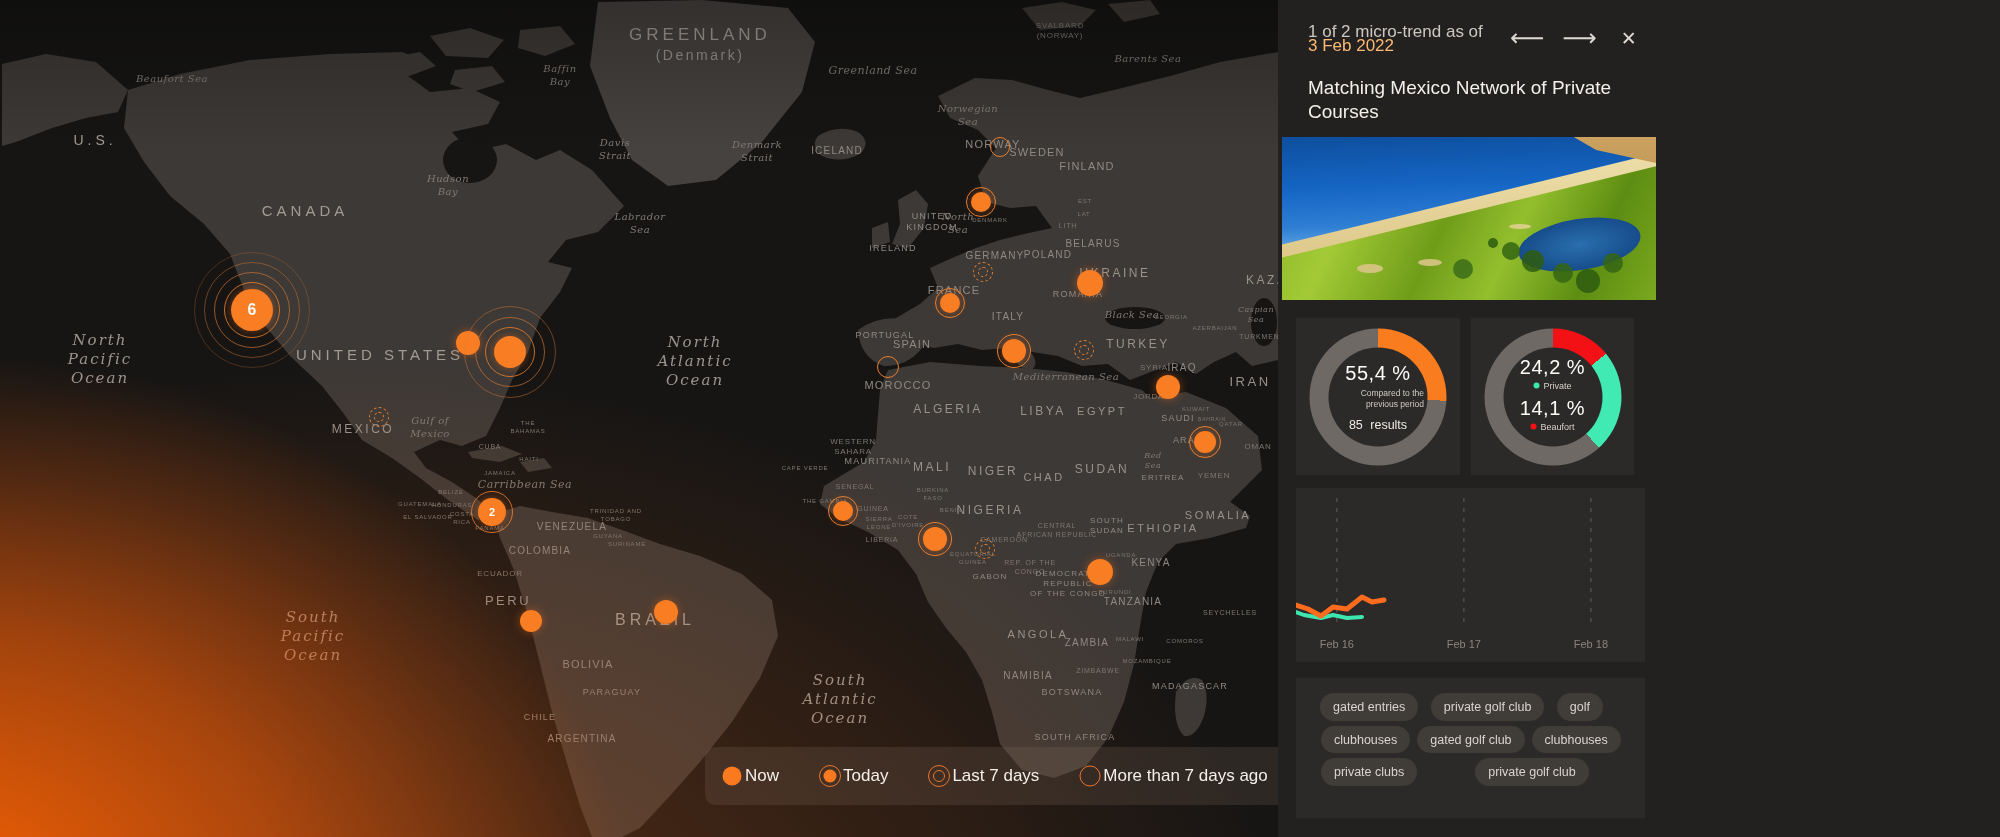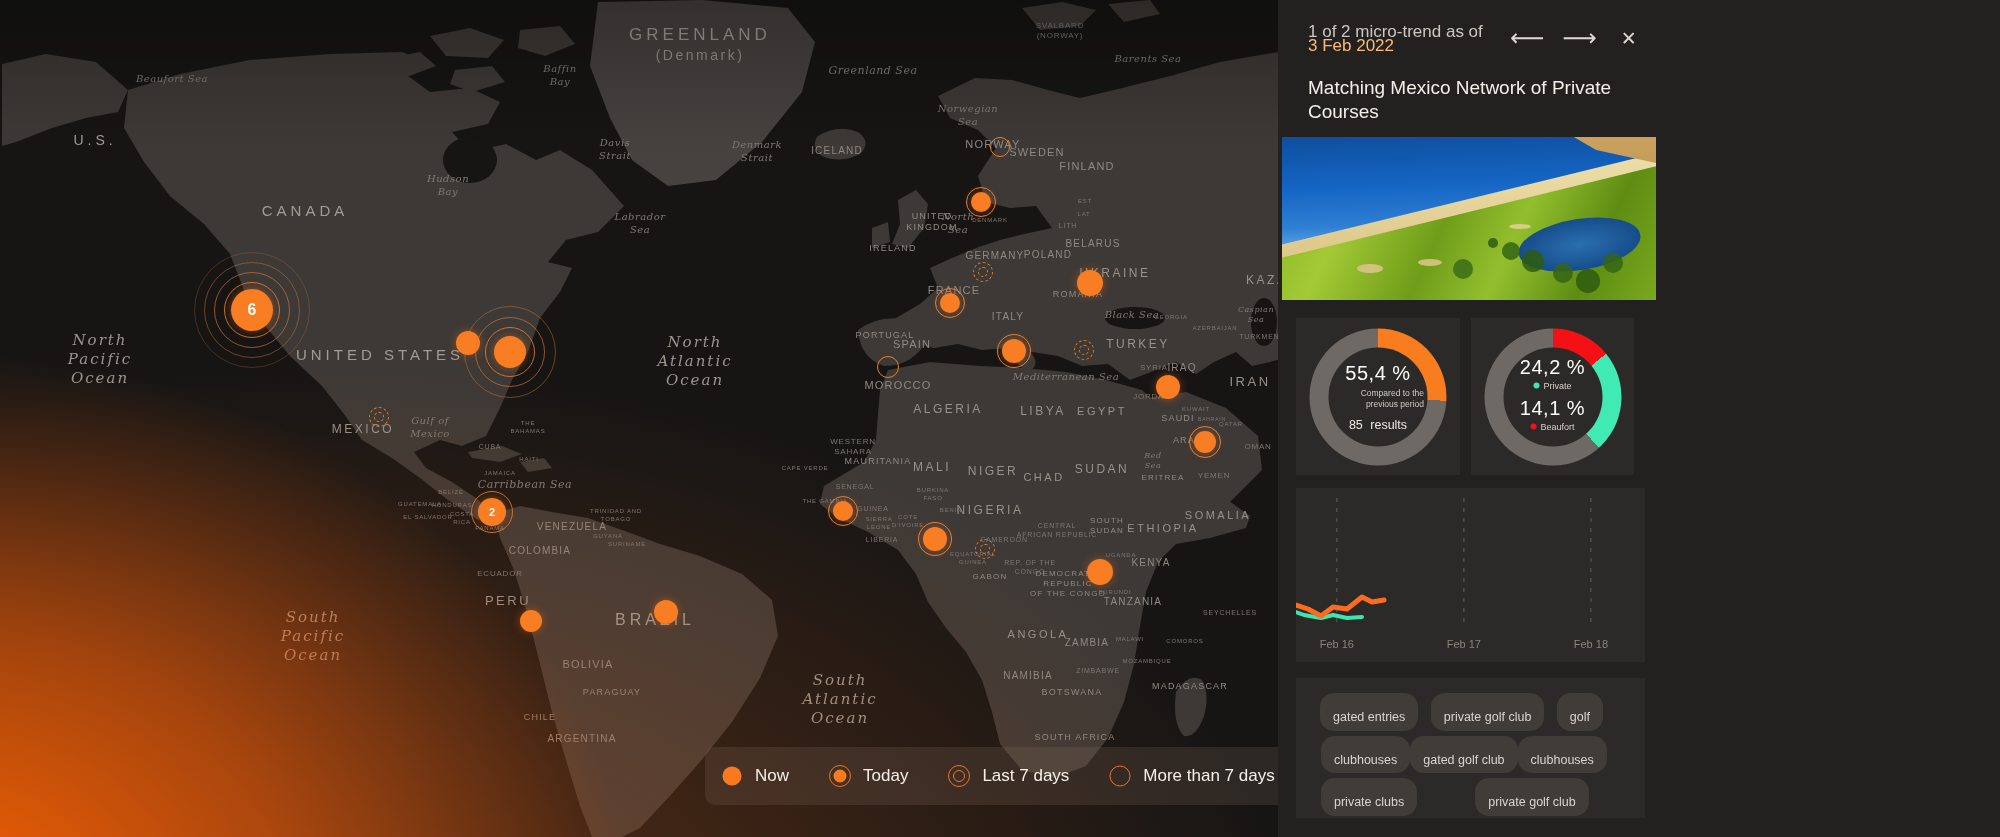--- a/index.html
+++ b/index.html
@@ -36,21 +36,21 @@
     justify-content:center; font-weight:700; box-shadow:0 0 10px rgba(250,110,25,.45); }
   .marker .core.hollow { background:transparent; box-shadow:none; border:1.6px solid #e8802e; }
   .marker .ring { position:absolute; left:0; top:0; transform:translate(-50%,-50%);
     border-radius:50%; border:1.4px solid #df7d33; }
   .marker.last7 .ring, .marker.last7 .core.hollow { border-style:dashed; }
 
   
   .legendbar { position:absolute; left:705px; top:747px; width:700px; height:58px;
     background:rgba(130,108,96,0.22); border-radius:10px; display:flex; align-items:center;
     gap:38px; padding-left:14px; z-index:8; }
-  .legend-item { display:flex; align-items:center; gap:10px; color:#f4efe9; font-size:17px;
+  .legend-item { display:flex; align-items:center; color:#f4efe9; font-size:17px;
     white-space:nowrap; cursor:pointer; }
   .lg-ico { position:relative; width:26px; height:26px; flex:0 0 26px; }
   .lg-ico i { position:absolute; border-radius:50%; left:50%; top:50%; transform:translate(-50%,-50%); display:block; }
   .lg-now  .a { width:19px; height:19px; background:#fb7a1f; }
   .lg-today .a { width:13px; height:13px; background:#fb7a1f; }
   .lg-today .b { width:22px; height:22px; border:1.7px solid #e8752a; }
   .lg-last7 .a { width:12px; height:12px; border:1.7px solid #e8752a; }
   .lg-last7 .b { width:22px; height:22px; border:1.7px solid #e8752a; }
   .lg-more7 .a { width:21px; height:21px; border:1.7px solid #e8752a; }
 
@@ -103,25 +103,25 @@
   .dc-mini .dot { width:6px; height:6px; border-radius:50%; display:inline-block; }
 
   .trend-card { left:18px; top:488px; width:349px; height:174px; }
   .trend-card svg { position:absolute; inset:0; }
   .tick-label { fill:#8a847d; font-size:11px; font-family:"Liberation Sans",sans-serif; }
   .gridline { stroke:#57524e; stroke-width:1.3; stroke-dasharray:4 6; }
 
   .tags-card { left:18px; top:678px; width:349px; height:140px; padding:15px 14px; }
   .tag-row { display:flex; margin-bottom:5px; }
   .tag-row.r0 { justify-content:space-between; padding:0 28px 0 10px; }
-  .tag-row.r1 { padding-left:11px; }
+  .tag-row.r1 { padding-left:11px; gap:7px; }
   .tag-row.r2 { padding-left:20px; gap:8px; }
   .tag-row.r3 { padding-left:11px; gap:58px; }
   .tag { background:#403c38; color:#dad4ce; font-size:12.5px; line-height:1;
-    padding:18px 13px 7px; border-radius:14px; white-space:nowrap; cursor:pointer; }
+    padding:8px 13px 7px; border-radius:14px; white-space:nowrap; cursor:pointer; }
 </style>
 </head>
 <body>
 
 <div class="stage">
 
   <div class="map">
     <svg class="geo" viewBox="0 0 1278 837">
 
       <path class="land" d="M2 64 L46 54 L96 62 L128 90 L118 112 L86 118 L52 128 L16 142 L2 146 Z"></path>

